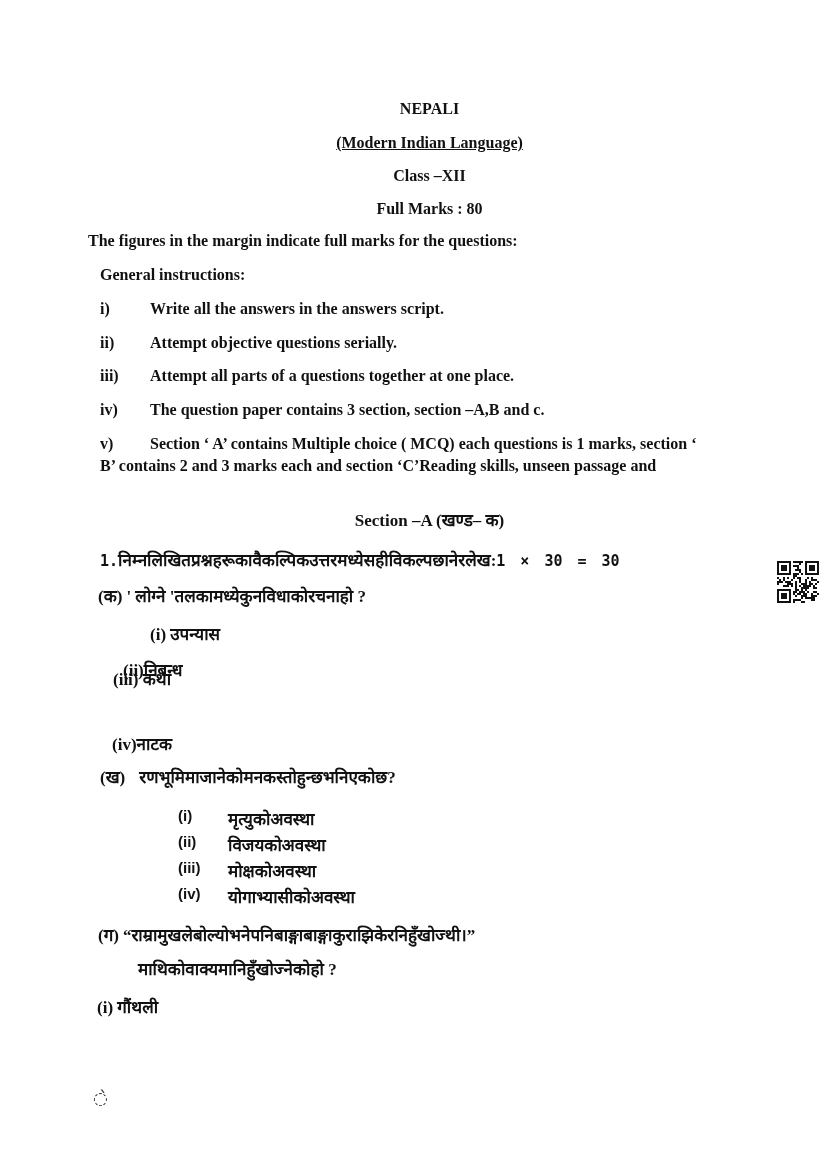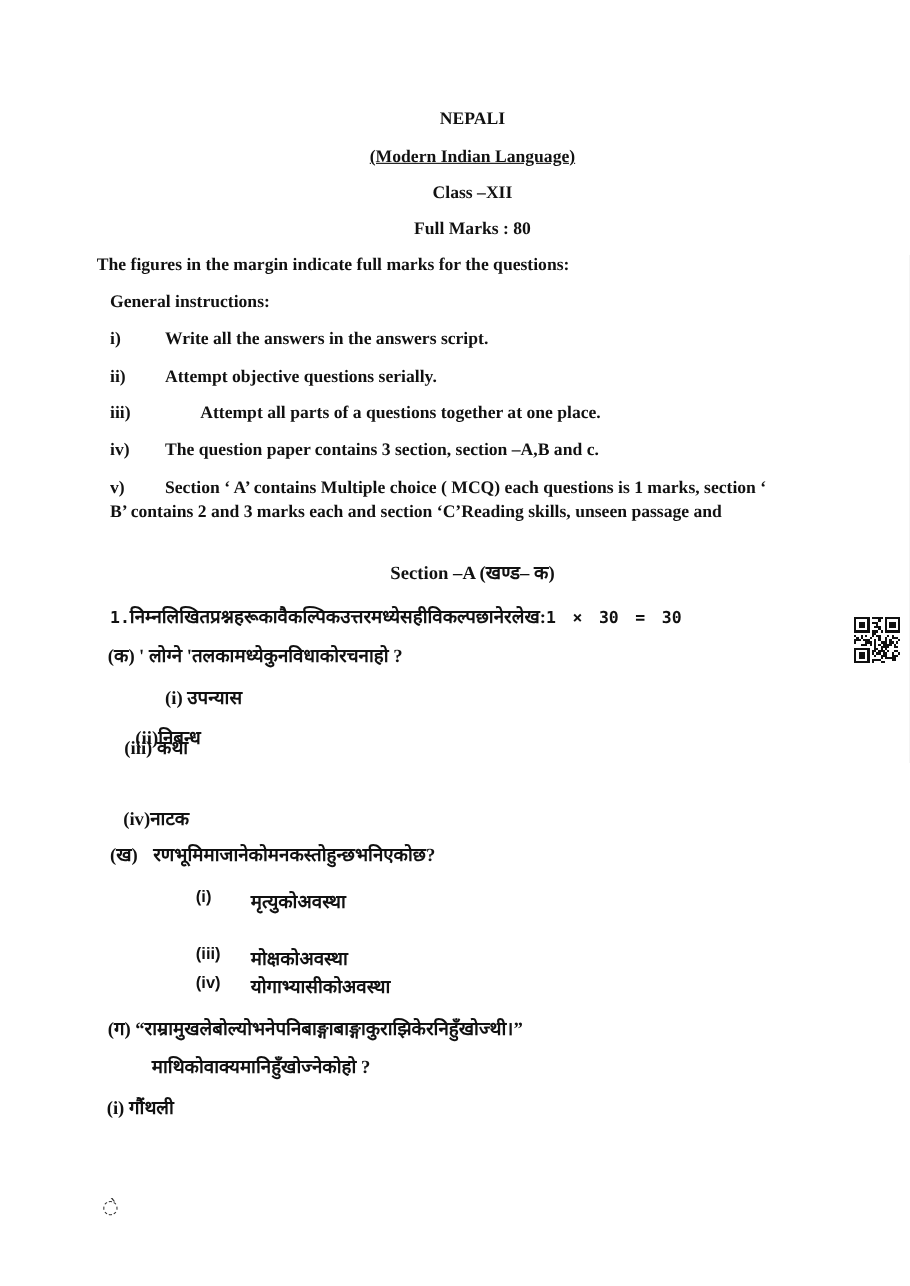--- a/index.html
+++ b/index.html
@@ -62,21 +62,21 @@
   <div class="abs en" style="left:100px; top:266px;">General instructions:</div>
 
   <div class="abs en inst-row" style="left:100px; top:300px; width:630px;">
     <span class="inst-num">i)</span>
     <span>Write all the answers in the answers script.</span>
   </div>
   <div class="abs en inst-row" style="left:100px; top:334px; width:630px;">
     <span class="inst-num">ii)</span>
     <span>Attempt objective questions serially.</span>
   </div>
-  <div class="abs en inst-row" style="left:100px; top:367px; width:630px;gap:32px;">
+  <div class="abs en inst-row" style="left:100px; top:367px; width:630px;">
     <span class="inst-num">iii)</span>
     <span>Attempt all parts of a questions together at one place.</span>
   </div>
   <div class="abs en inst-row" style="left:100px; top:401px; width:630px;">
     <span class="inst-num">iv)</span>
     <span>The question paper contains 3 section, section –A,B and c.</span>
   </div>
 
   <div class="abs en v-para" style="left:100px; top:433px;">
     <div class="v-line v-first">
@@ -99,20 +99,24 @@
   <div class="abs np" style="left:123px; top:658px;">(ii)निबन्ध</div>
   <div class="abs np" style="left:113px; top:667px;">(iii) कथा</div>
   <div class="abs np" style="left:112px; top:732px;">(iv)नाटक</div>
 
   <div class="abs" style="left:100px; top:765px;">
     <span class="np" style="margin-right:14px;">(ख)</span><span class="np">रणभूमिमाजानेकोमनकस्तोहुन्छभनिएकोछ?</span>
   </div>
   <div class="abs opt-row" style="left:178px; top:807px; width:400px;">
     <span class="opt-num">(i)</span>
     <span class="np">मृत्युकोअवस्था</span>
+  </div>
+  <div class="abs opt-row" style="left:178px; top:833px; width:400px;">
+    <span class="opt-num">(ii)</span>
+    <span class="np">विजयकोअवस्था</span>
   </div>
   <div class="abs opt-row" style="left:178px; top:859px; width:400px;">
     <span class="opt-num">(iii)</span>
     <span class="np">मोक्षकोअवस्था</span>
   </div>
   <div class="abs opt-row" style="left:178px; top:885px; width:400px;">
     <span class="opt-num">(iv)</span>
     <span class="np">योगाभ्यासीकोअवस्था</span>
   </div>
 

